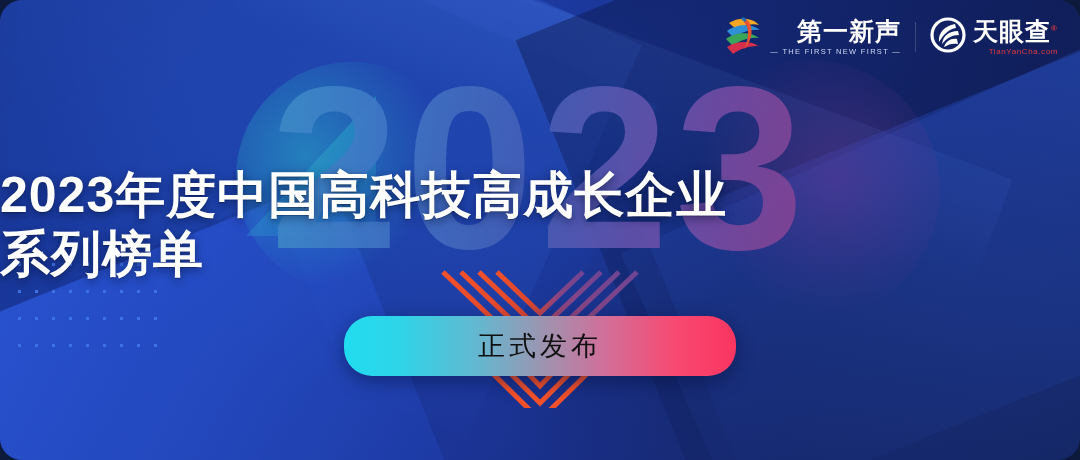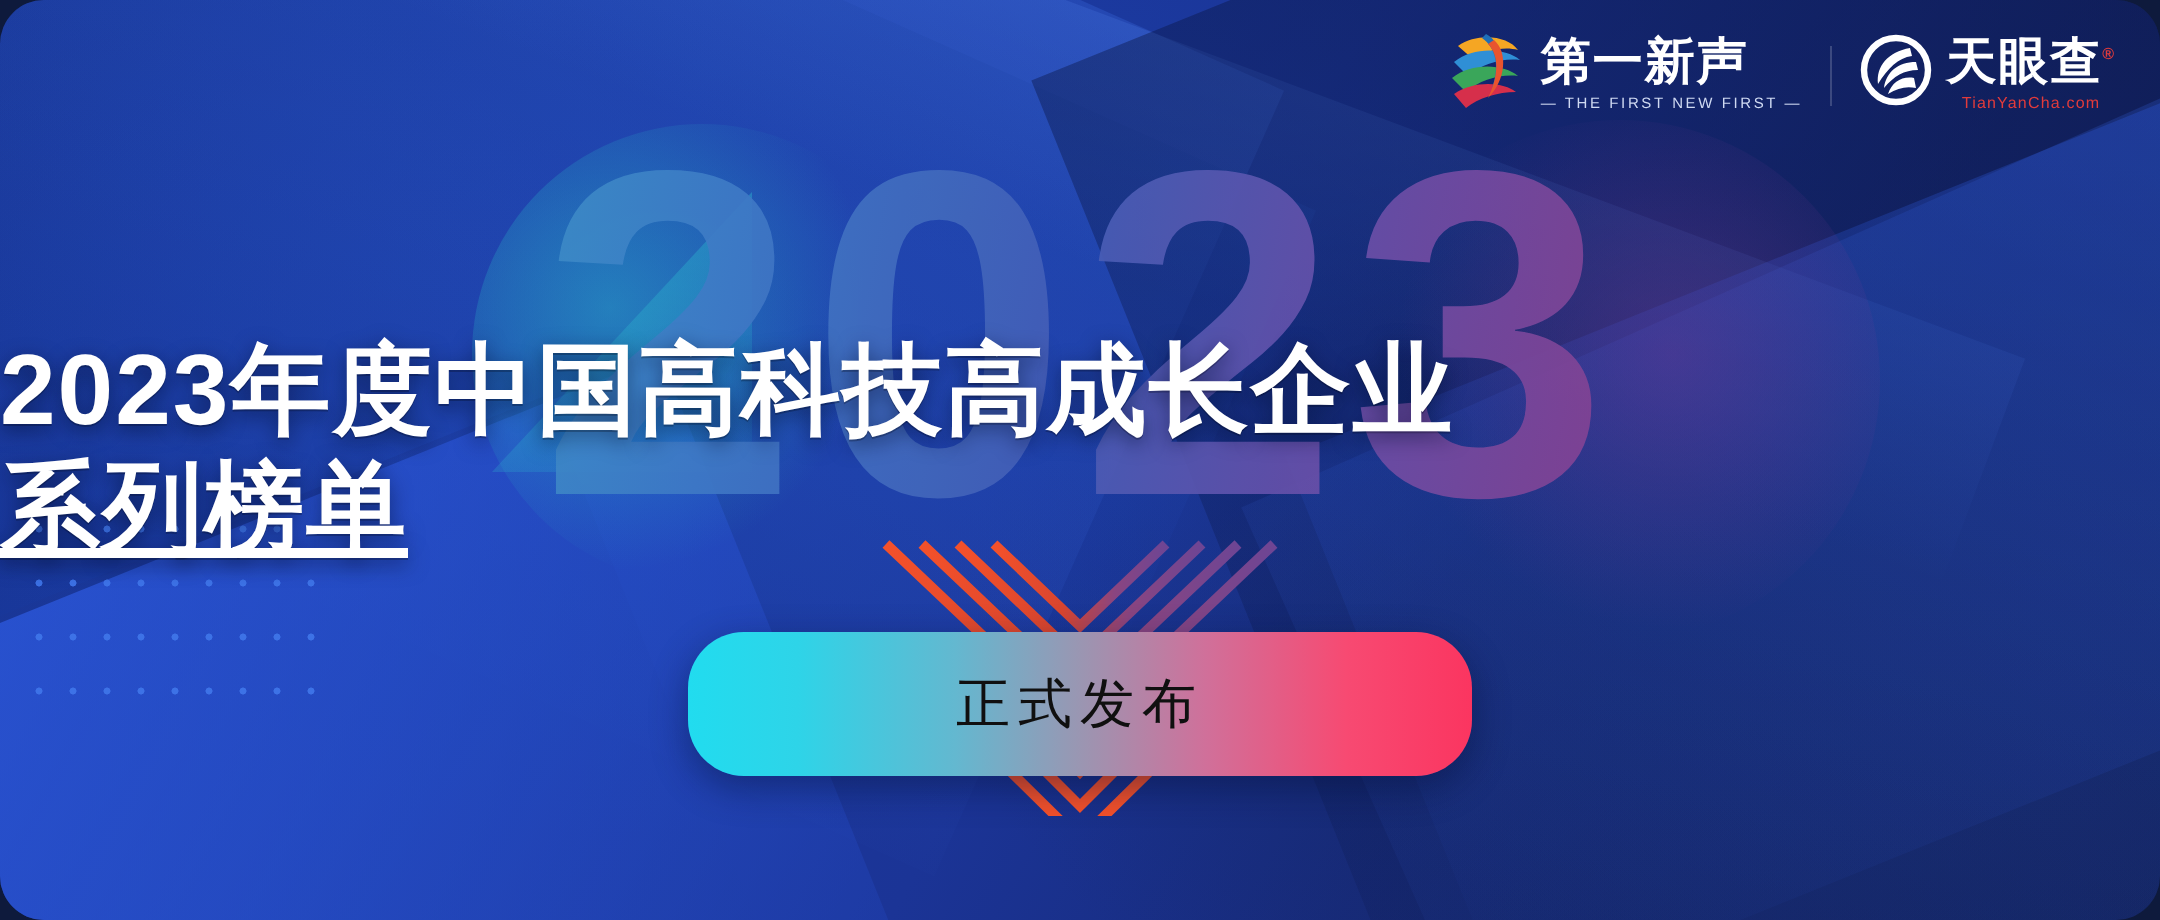--- a/index.html
+++ b/index.html
@@ -157,30 +157,30 @@
     text-align: left;
     color: #ffffff;
     font-weight: 700;
     font-size: 50px;
     line-height: 1.18;
     letter-spacing: 1px;
     text-shadow: 0 3px 10px rgba(3,12,48,0.55), 0 1px 0 rgba(0,0,0,0.25);
     user-select: none;
   }
   .headline .line1 { display: block; white-space: nowrap; }
-  .headline .line2 { display: block; white-space: nowrap; text-decoration: underline; }
+  .headline .line2 { display: block; white-space: nowrap; }
 
   
   .release-btn {
     position: absolute;
     left: 50%;
     top: 316px;
     transform: translateX(-50%);
     width: 392px;
-    height: 72px;
+    height: 60px;
     border: none;
     border-radius: 28px;
     background: linear-gradient(90deg,
         #21dcef 0%,
         #2ed4e8 14%,
         #63b8d0 34%,
         #9a96b2 50%,
         #d0709a 66%,
         #f74a72 84%,
         #fb3560 100%);
@@ -211,20 +211,21 @@
     width: 1px;
     height: 30px;
     background: rgba(255,255,255,0.18);
   }
   .logo-mark { flex: 0 0 auto; }
   .logo-text {
     display: flex;
     flex-direction: column;
     justify-content: center;
     line-height: 1;
+    align-items: flex-end;
   }
   .logo-cn {
     color: #ffffff;
     font-size: 25px;
     font-weight: 700;
     letter-spacing: 1px;
     white-space: nowrap;
   }
   .logo-en {
     color: #cfd9f2;

